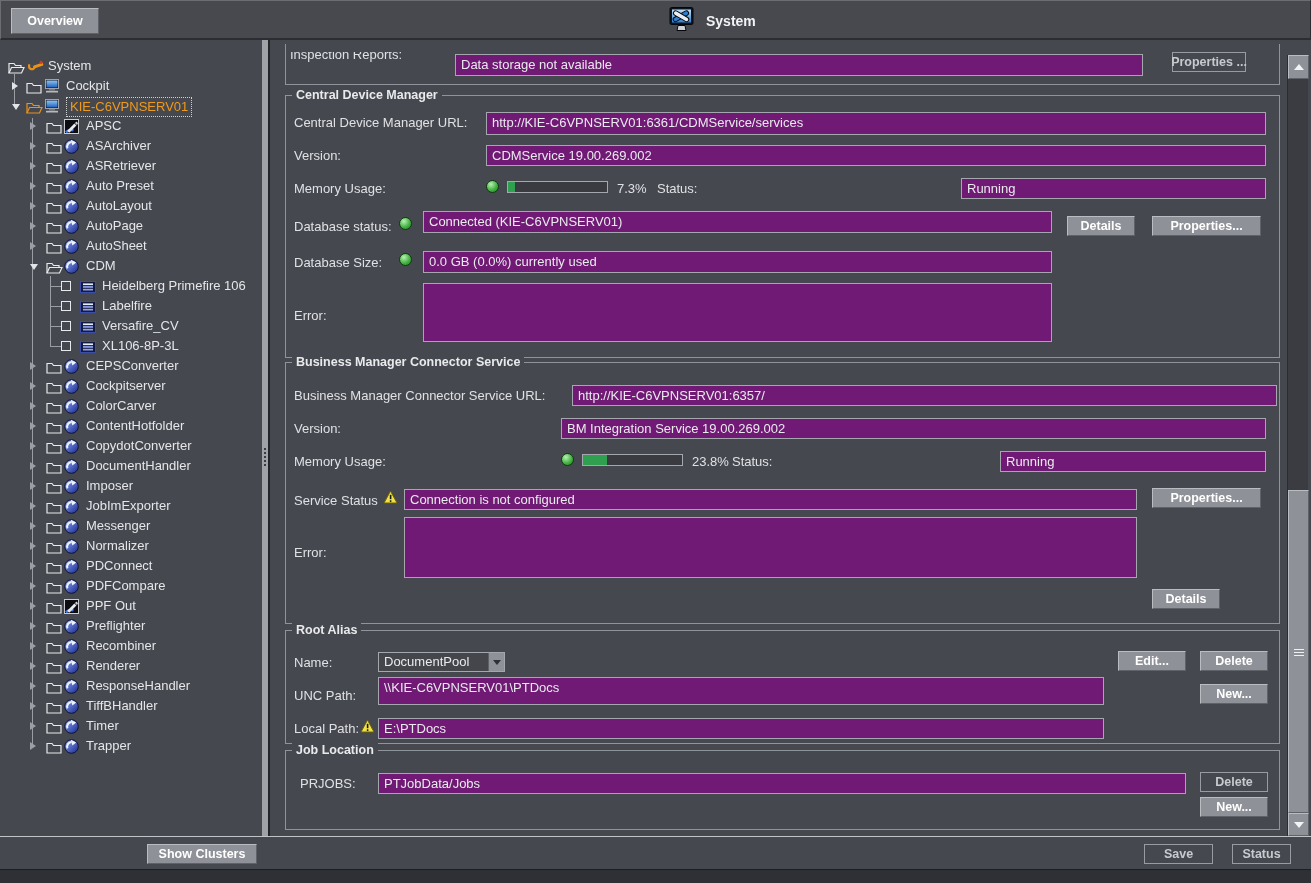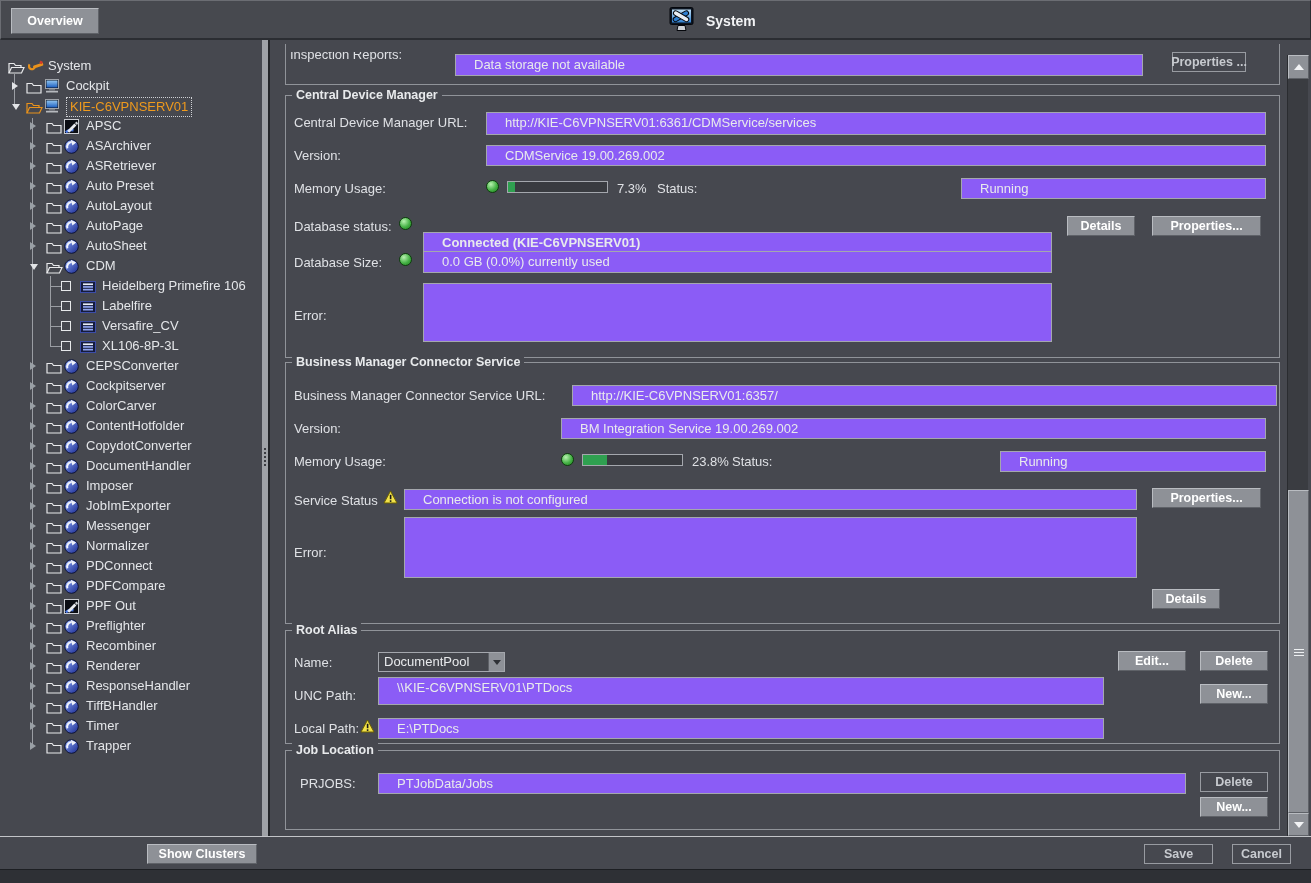--- a/index.html
+++ b/index.html
@@ -12,22 +12,22 @@
   #title-group { position:absolute; left:666px; top:0; height:40px; display:flex; align-items:center; gap:9px; }
   #title-text { font-weight:bold; font-size:14px; color:#f2f3f5; }
 
   
   .btn { position:absolute; display:flex; align-items:center; justify-content:center;
          font-weight:bold; font-size:12.5px; white-space:nowrap; cursor:default; }
   .btn.filled { background:#8e9197; color:#ffffff; border:1px solid; border-color:#b9bcc1 #5f6268 #5f6268 #b9bcc1; }
   .btn.outline { background:transparent; color:#c7cacf; border:1px solid #989ba1; }
 
   
-  .input { position:absolute; background:#8b5cf6; border:1px solid #a4a7ad; color:#e8eaec;
-           font-size:13px; line-height:19px; padding:0 18px; white-space:nowrap; overflow:hidden; }
+  .input { position:absolute; background:#701a75; border:1px solid #a4a7ad; color:#e8eaec;
+           font-size:13px; line-height:19px; padding:0 5px; white-space:nowrap; overflow:hidden; }
   .group { position:absolute; border:1px solid #909399; }
   .legend { position:absolute; top:-8px; left:6px; background:#46484f; padding:0 4px;
             font-weight:bold; font-size:12.5px; color:#e8eaec; white-space:nowrap; }
   .lbl { position:absolute; color:#dfe1e5; font-size:13px; line-height:16px; white-space:nowrap; }
 
   .led { position:absolute; width:13px; height:13px; border-radius:50%;
          background:radial-gradient(circle at 35% 30%, #b8f2b0, #46b246 55%, #1e7e1e);
          border:1px solid #0d3f0d; }
   .pbar { position:absolute; width:101px; height:12px; border:1px solid #a4a7ad; background:#393b40; }
   .pfill { height:100%; background:#2fa050; }
@@ -731,21 +731,21 @@
     <span class="lbl" style="left:8px;top:85px;">Memory Usage:</span>
     <span class="led" style="left:200px;top:84px;"></span>
     <div class="pbar" style="left:221px;top:85px;">
       <div class="pfill" style="width: 7.3%;"></div>
     </div>
     <span class="lbl" style="left:331px;top:85px;">7.3%</span>
     <span class="lbl" style="left:371px;top:85px;">Status:</span>
     <div class="input" style="left:675px;top:82px;width:305px;height:21px;">Running</div>
     <span class="lbl" style="left:8px;top:123px;">Database status:</span>
     <span class="led" style="left:113px;top:121px;"></span>
-    <div class="input" style="left:137px;top:136px;width:629px;height:33px;font-weight:bold;">Connected (KIE-C6VPNSERV01)</div>
+    <div class="input" style="left:137px;top:115px;width:629px;height:22px;">Connected (KIE-C6VPNSERV01)</div>
     <div class="btn filled" style="left:781px;top:120px;width:68px;height:20px;">Details</div>
     <div class="btn filled" style="left:866px;top:120px;width:109px;height:20px;">Properties...</div>
     <span class="lbl" style="left:8px;top:159px;">Database Size:</span>
     <span class="led" style="left:113px;top:157px;"></span>
     <div class="input" style="left:137px;top:155px;width:629px;height:22px;">0.0 GB (0.0%) currently used</div>
     <span class="lbl" style="left:8px;top:212px;">Error:</span>
     <div class="input" style="left:137px;top:187px;width:629px;height:59px;"></div>
   </div>
 
   <div class="group" style="left:285px;top:362px;width:995px;height:262px;">
@@ -818,17 +818,17 @@
         <div id="sb-grip"></div>
       </div>
     <div class="sb-btn" id="sb-down">
         <span class="tri-down"></span>
       </div>
   </div>
 
   <div id="footer">
     <div class="btn filled" style="left:147px;top:7px;width:110px;height:20px;">Show Clusters</div>
     <div class="btn outline" style="left:1144px;top:7px;width:69px;height:20px;">Save</div>
-    <div class="btn outline" style="left:1232px;top:7px;width:59px;height:20px;">Cancel</div>
+    <div class="btn outline" style="left:1232px;top:7px;width:59px;height:20px;">Status</div>
   </div>
   <div id="bottom-strip"></div>
 
 </div>
 
 </body></html>

